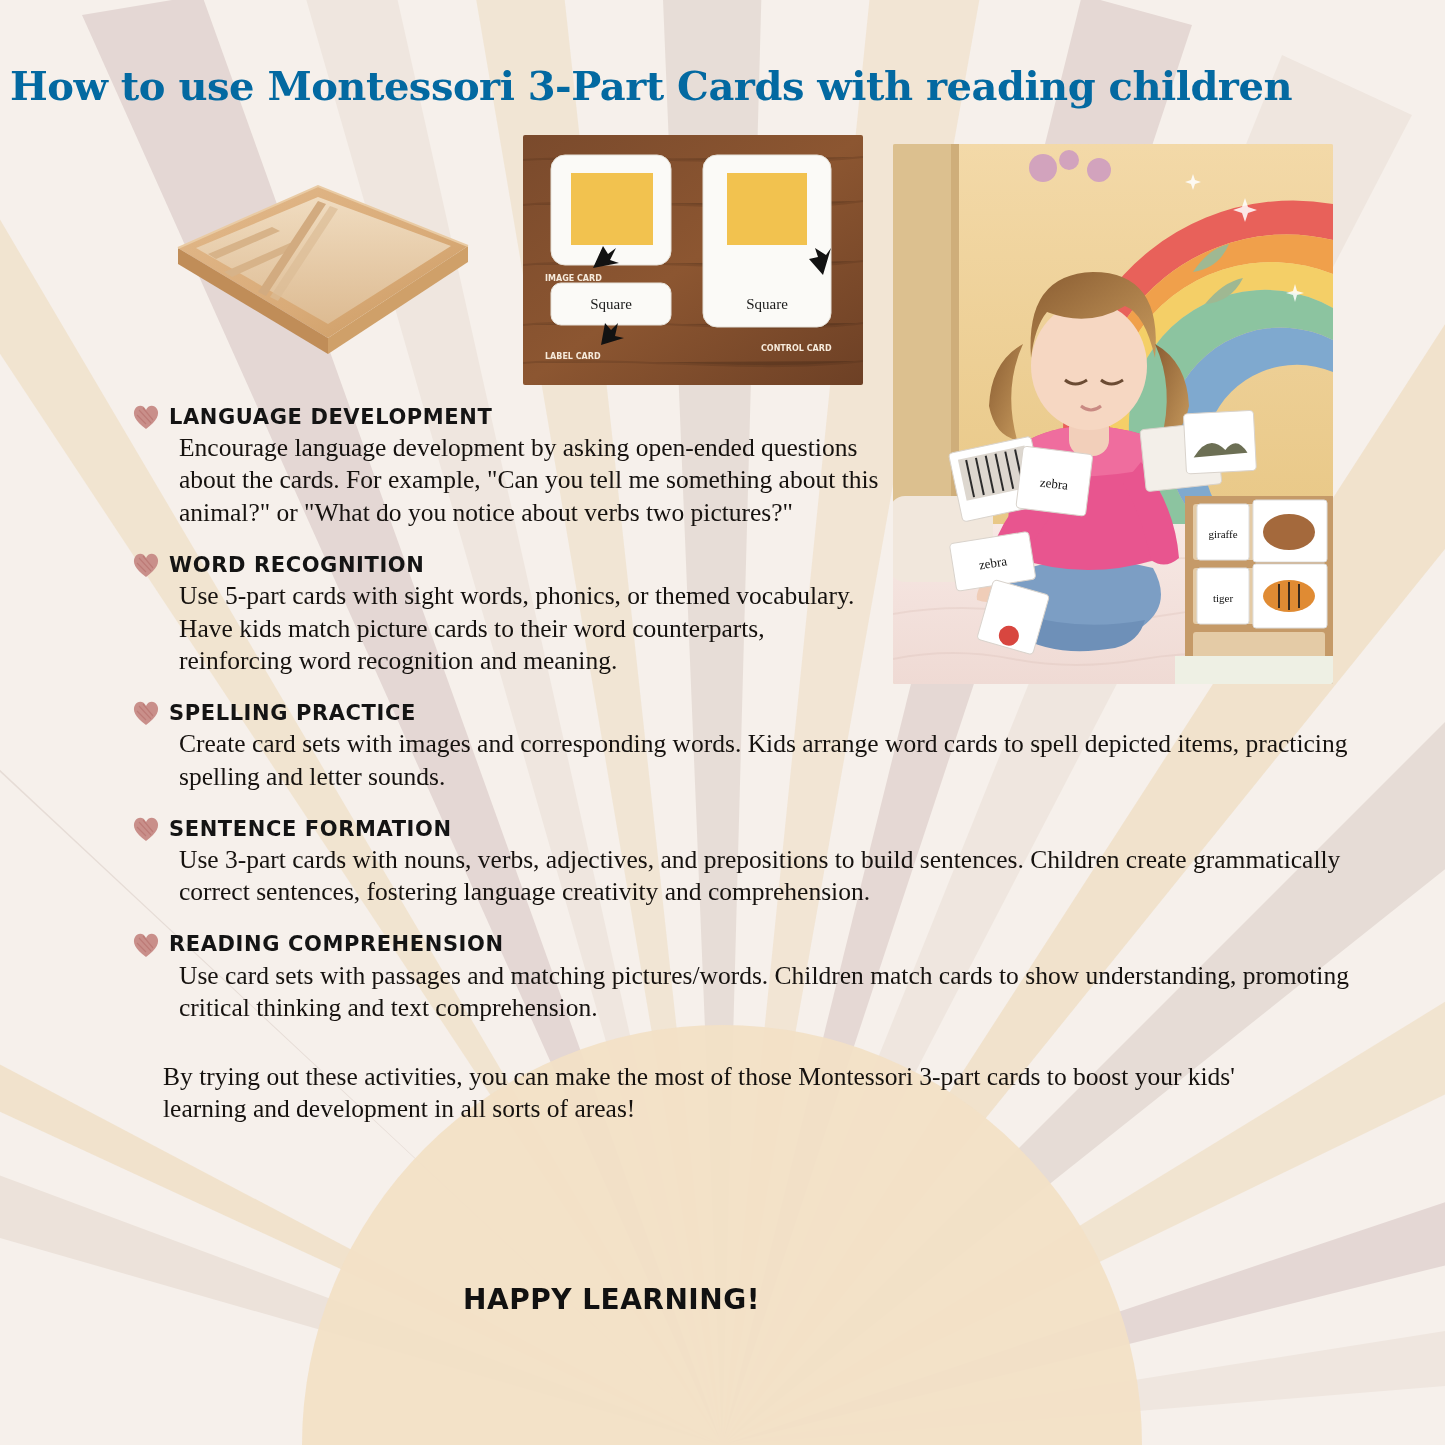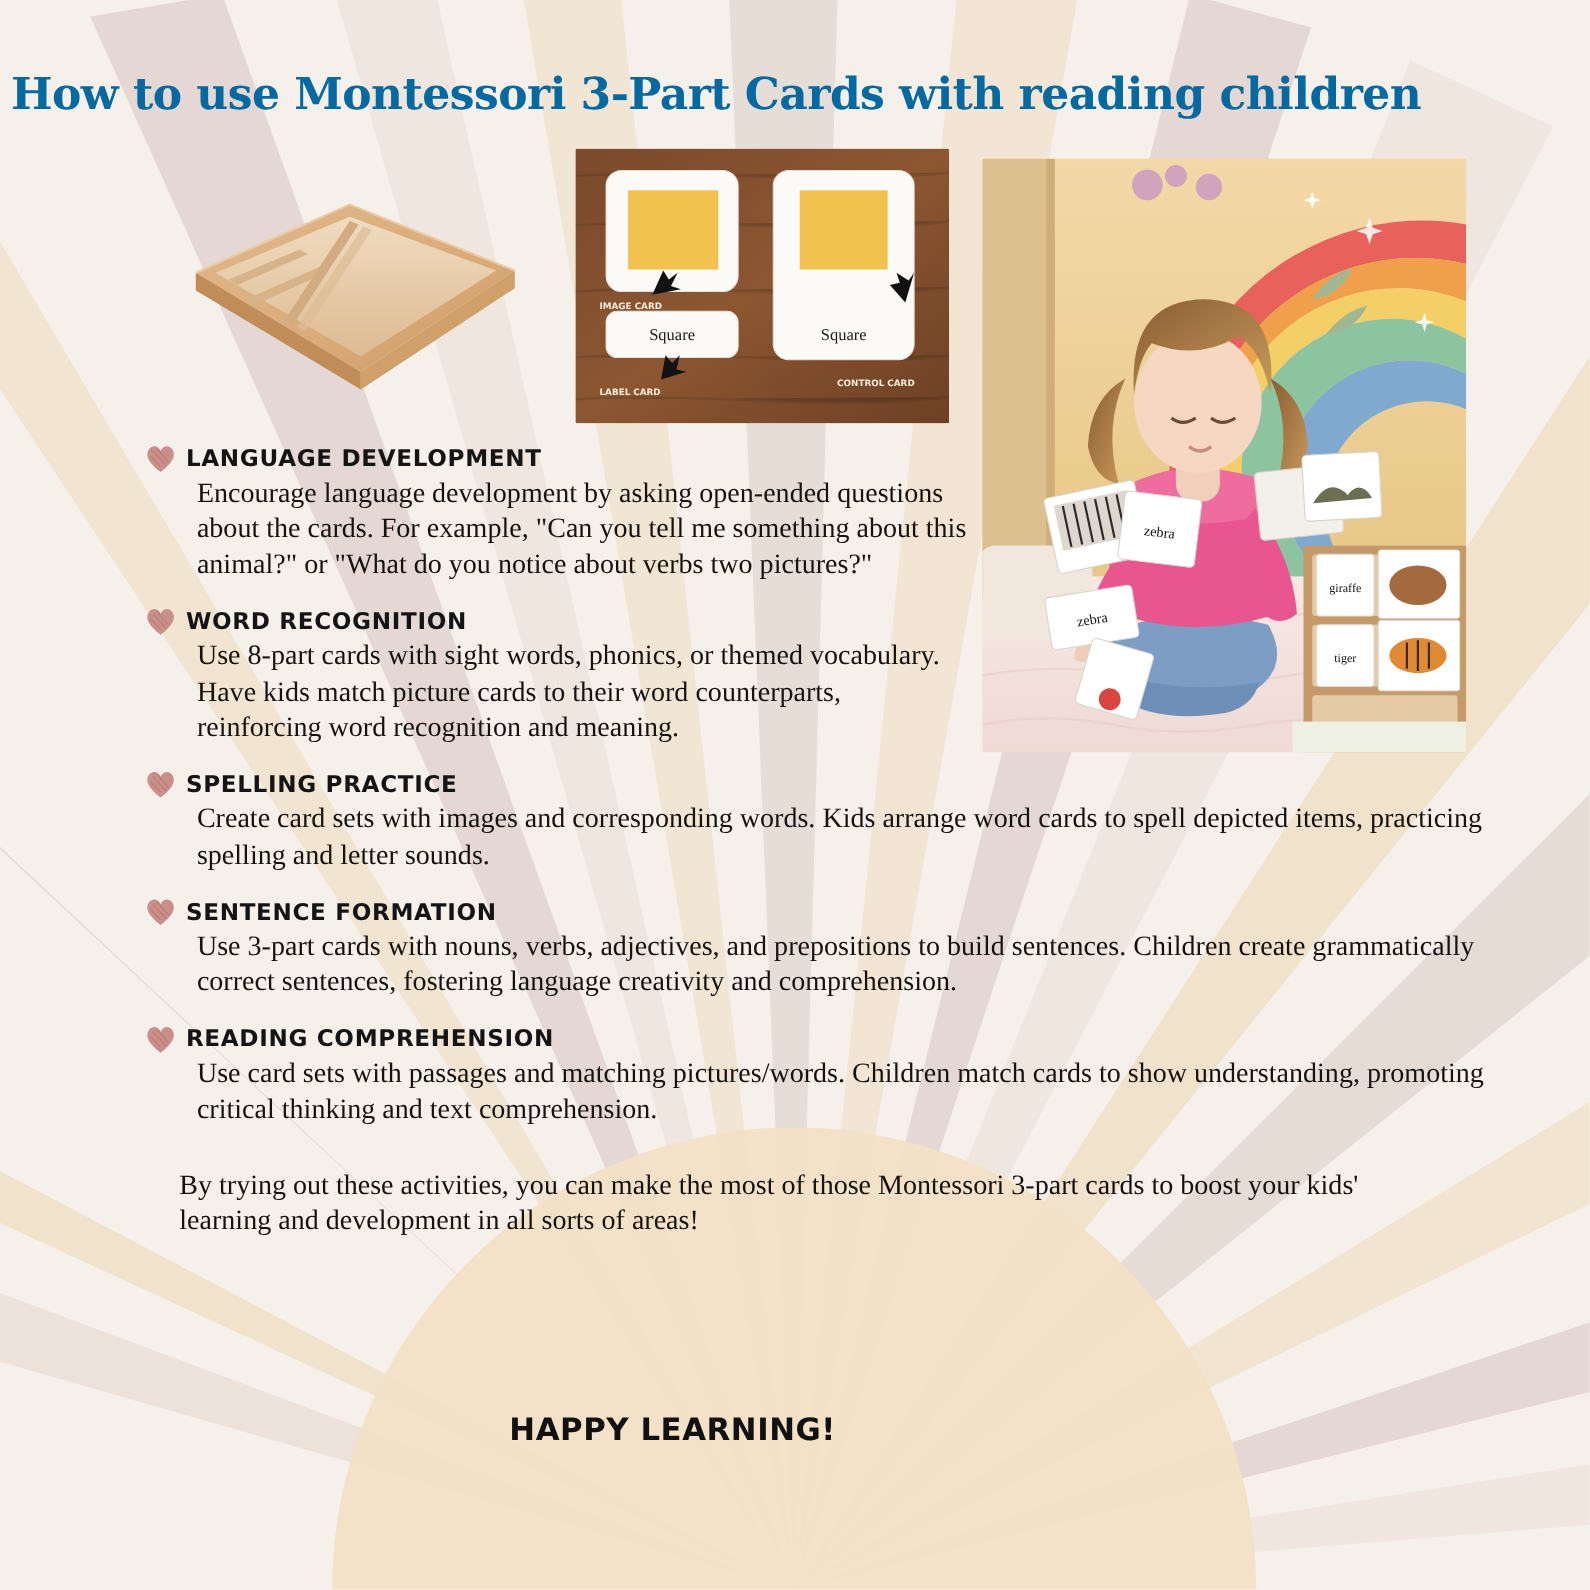--- a/index.html
+++ b/index.html
@@ -398,21 +398,21 @@
     </div>
 
     <div class="section">
       <div class="sec-head">
         <svg class="heart" viewBox="0 0 30 27">
           <path d="M15 25 C 4 17, 1 10, 4 5 C 7 0, 13 1, 15 6 C 17 1, 23 0, 26 5 C 29 10, 26 17, 15 25 Z" fill="#c98f8a"></path>
           <path d="M8 6 l12 13 M12 4 l10 12 M6 11 l9 9" stroke="#b8736f" stroke-width="1.2" opacity="0.7"></path>
         </svg>
         <div class="sec-title">WORD RECOGNITION</div>
       </div>
-      <div class="sec-body narrow">Use 8-part cards with sight words, phonics, or themed vocabulary. Have kids match picture cards to their word counterparts, reinforcing word recognition and meaning.</div>
+      <div class="sec-body narrow">Use 5-part cards with sight words, phonics, or themed vocabulary. Have kids match picture cards to their word counterparts, reinforcing word recognition and meaning.</div>
     </div>
 
     <div class="section">
       <div class="sec-head">
         <svg class="heart" viewBox="0 0 30 27">
           <path d="M15 25 C 4 17, 1 10, 4 5 C 7 0, 13 1, 15 6 C 17 1, 23 0, 26 5 C 29 10, 26 17, 15 25 Z" fill="#c98f8a"></path>
           <path d="M8 6 l12 13 M12 4 l10 12 M6 11 l9 9" stroke="#b8736f" stroke-width="1.2" opacity="0.7"></path>
         </svg>
         <div class="sec-title">SPELLING PRACTICE</div>
       </div>

